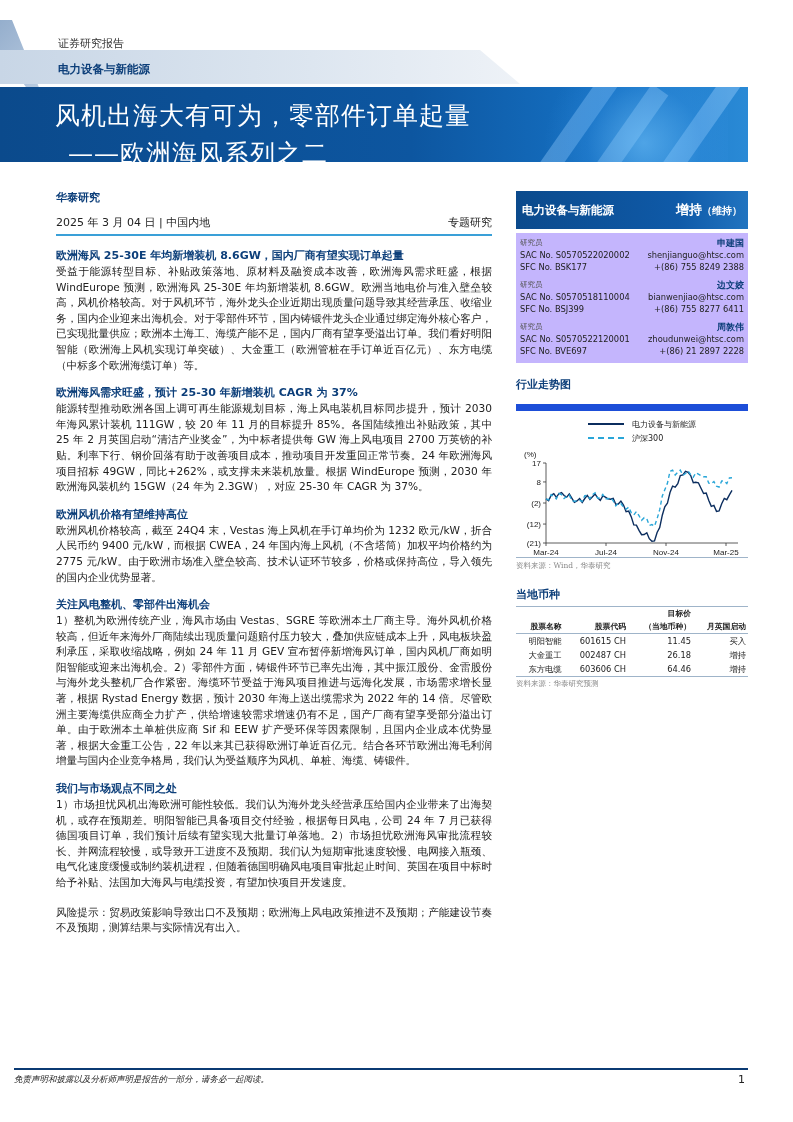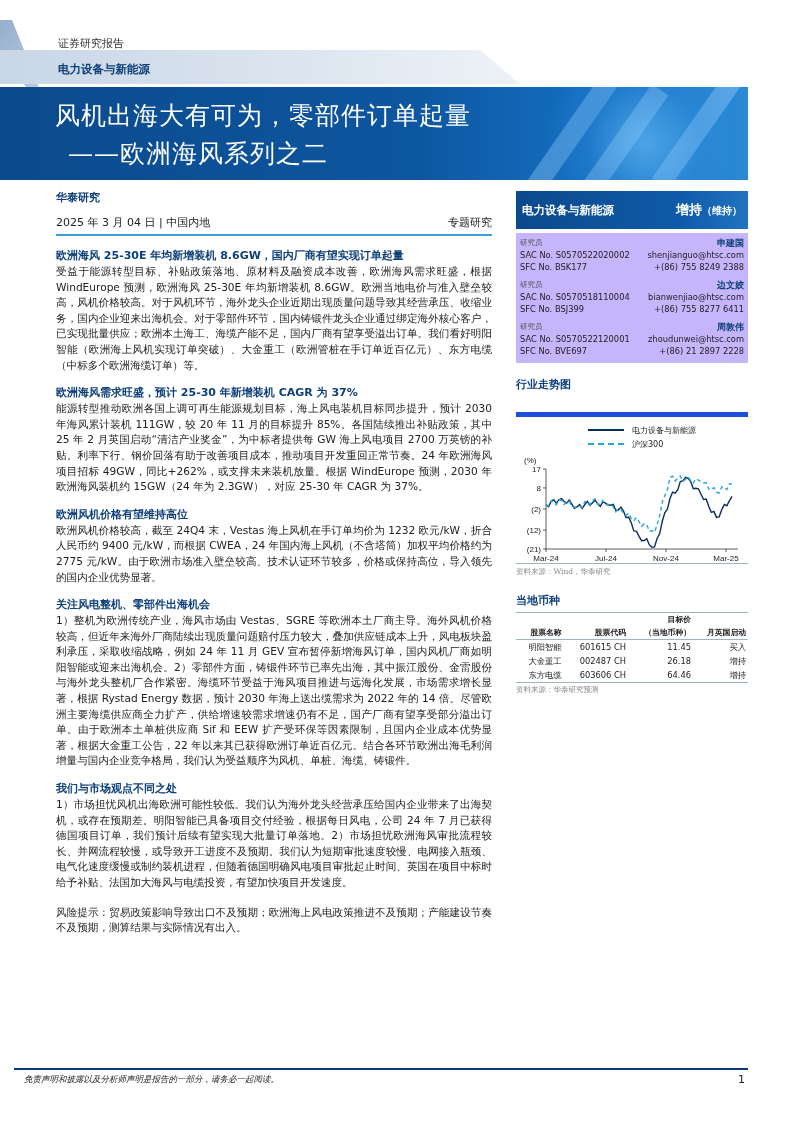--- a/index.html
+++ b/index.html
@@ -1,21 +1,21 @@
 <!DOCTYPE html>
 <html><head>
 <meta charset="utf-8">
 <style>
   * { box-sizing: border-box; margin: 0; padding: 0; }
   body { width: 793px; height: 1122px; background: #ffffff; font-family: "DejaVu Sans", "Liberation Sans", sans-serif; color: #222; position: relative; overflow: hidden; }
   .top-label { position: absolute; left: 58px; top: 36px; font-size: 11px; color: #333; font-family: "DejaVu Serif", serif; }
   .sector-band { position: absolute; left: 0; top: 50px; width: 520px; height: 34px; background: linear-gradient(90deg, #c8d6e6 0%, #dde6f0 60%, #eef2f7 100%); clip-path: polygon(0 0, 480px 0, 520px 100%, 0 100%); }
   .sector-label { position: absolute; left: 58px; top: 62px; font-size: 11.5px; font-weight: bold; color: #0d3f7a; font-family: "DejaVu Serif", serif; }
   .deco-left { position: absolute; left: 0; top: 20px; width: 40px; height: 70px; background: linear-gradient(135deg, #7a9ac0 0%, #a9bfd9 100%); clip-path: polygon(0 0, 12px 0, 40px 70px, 28px 70px, 0 30px); opacity: 0.8; }
-  .title-band { position: absolute; left: 0; top: 87px; width: 748px; height: 93px; background: linear-gradient(90deg, #0b4a8c 0%, #0d56a0 55%, #1570c2 80%, #2a8ad6 100%); overflow: hidden; text-align: right; }
+  .title-band { position: absolute; left: 0; top: 87px; width: 748px; height: 75px; background: linear-gradient(90deg, #0b4a8c 0%, #0d56a0 55%, #1570c2 80%, #2a8ad6 100%); overflow: hidden; text-align: right; }
   .title-band .glow { position: absolute; right: 20px; top: -10px; width: 210px; height: 120px; background: radial-gradient(circle at 60% 55%, rgba(120,200,255,0.55) 0%, rgba(60,150,230,0.25) 40%, rgba(0,0,0,0) 70%); }
   .title-band .stripe { position: absolute; background: rgba(130,190,245,0.45); width: 20px; height: 140px; transform: rotate(35deg); }
   .title-line1 { position: absolute; left: 55px; top: 12px; font-size: 25px; color: #fff; font-family: "DejaVu Serif", serif; letter-spacing: 1px; }
   .title-line2 { position: absolute; left: 68px; top: 50px; font-size: 25px; color: #fff; font-family: "DejaVu Serif", serif; letter-spacing: 1px; }
 
   .left-col { position: absolute; left: 56px; top: 190px; width: 436px; }
   .brand { font-size: 11px; font-weight: bold; color: #0d3f7a; font-family: "DejaVu Serif", serif; }
   .date-row { margin-top: 10px; display: flex; justify-content: space-between; font-size: 11px; padding-bottom: 4px; border-bottom: 2px solid #3aa0d8; }
   .date-row .type { font-family: "DejaVu Serif", serif; }
   .section { margin-top: 12px; }
@@ -28,38 +28,38 @@
   .rating-box .sector { font-size: 11.5px; font-weight: bold; }
   .rating-box .rating { font-size: 13px; font-weight: bold; }
   .rating-box .rating small { font-size: 10px; font-weight: bold; }
   .analysts { margin-top: 4px; background: #c4b5fd; padding: 4px 4px 6px 4px; }
   .analyst { font-size: 8.3px; line-height: 12px; color: #222; margin-bottom: 6px; }
   .analyst:last-child { margin-bottom: 0; }
   .analyst .row { display: flex; justify-content: space-between; }
   .analyst .role { font-size: 7.5px; color: #555; font-family: "DejaVu Serif", serif; }
   .analyst .name { font-weight: bold; color: #0d3f7a; font-size: 9px; font-family: "DejaVu Serif", serif; }
 
-  .chart-title { margin-top: 14px; font-size: 11px; font-weight: bold; color: #0d3f7a; padding-bottom: 20px; border-bottom: 5px solid #1d4ed8; font-family: "DejaVu Serif", serif; }
+  .chart-title { margin-top: 14px; font-size: 11px; font-weight: bold; color: #0d3f7a; padding-bottom: 12px; border-bottom: 7px solid #1d4ed8; font-family: "DejaVu Serif", serif; }
   .chart-wrap { position: relative; height: 146px; }
   .chart-src { font-size: 7.5px; color: #888; padding-top: 3px; border-top: 1px solid #9fb4c9; font-family: "DejaVu Serif", serif; }
   .legend { position: absolute; left: 72px; top: 6px; font-size: 8px; color: #222; }
   .legend .item { display: flex; align-items: center; height: 14px; }
   .legend .swatch-solid { width: 36px; height: 0; border-top: 2px solid #0b2d5e; margin-right: 8px; }
   .legend .swatch-dash { width: 36px; height: 0; border-top: 2px dashed #29a6d8; margin-right: 8px; }
 
   .picks-title { margin-top: 16px; font-size: 11px; font-weight: bold; color: #0d3f7a; padding-bottom: 4px; border-bottom: 1px solid #9fb4c9; font-family: "DejaVu Serif", serif; }
   table.picks { width: 100%; border-collapse: collapse; font-size: 8.3px; }
   table.picks th { font-weight: bold; font-size: 7.8px; padding: 1px 2px; vertical-align: bottom; font-family: "DejaVu Serif", serif; border-bottom: 1px solid #9fb4c9; }
   table.picks td { padding: 1px 2px; line-height: 12px; }
   table.picks .l { text-align: right; }
   table.picks .r { text-align: right; }
   .picks-src { font-size: 7.5px; color: #888; padding-top: 2px; border-top: 1px solid #9fb4c9; font-family: "DejaVu Serif", serif; }
 
   .footer-line { position: absolute; left: 14px; top: 1068px; width: 734px; height: 2px; background: #0b3a73; }
-  .footer-text { position: absolute; left: 24px; top: 1074px; font-size: 8.5px; font-style: italic; color: #222; font-family: "DejaVu Serif", serif; }
+  .footer-text { position: absolute; left: 14px; top: 1074px; font-size: 8.5px; font-style: italic; color: #222; font-family: "DejaVu Serif", serif; }
   .page-num { position: absolute; left: 738px; top: 1073px; font-size: 11px; color: #222; }
 </style>
 </head>
 <body>
 
 <div class="deco-left"></div>
 <div class="top-label">证券研究报告</div>
 <div class="sector-band"></div>
 <div class="sector-label">电力设备与新能源</div>
 

